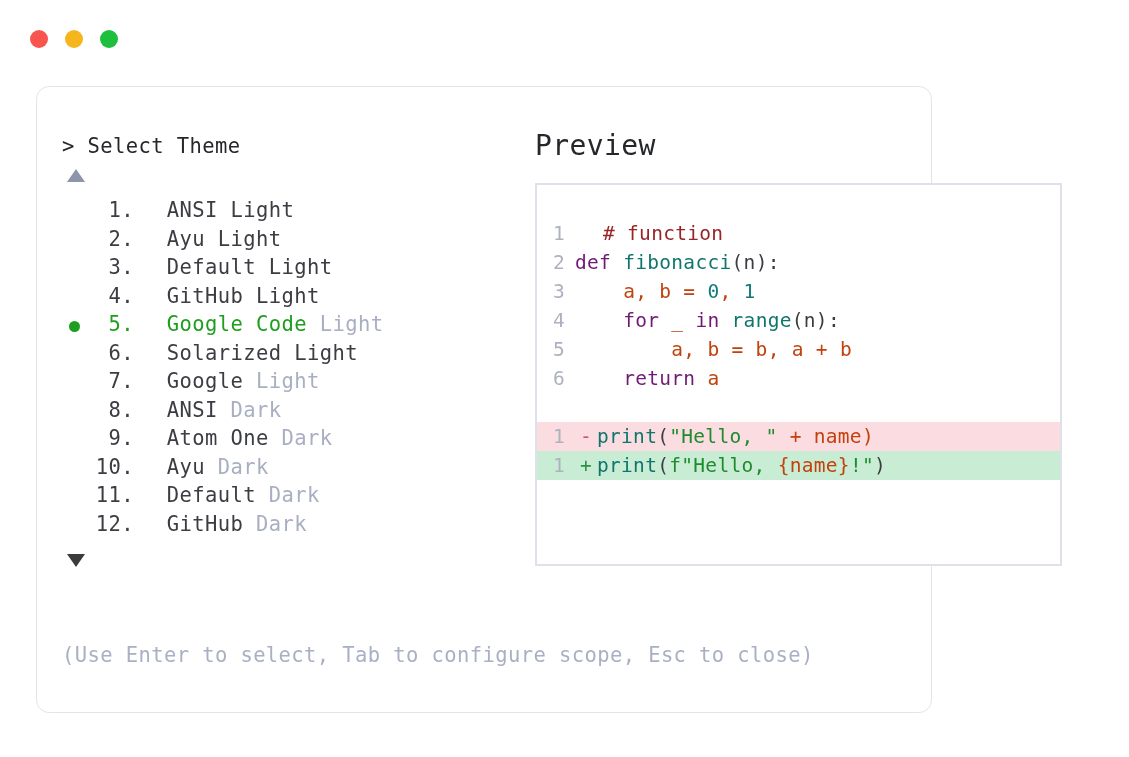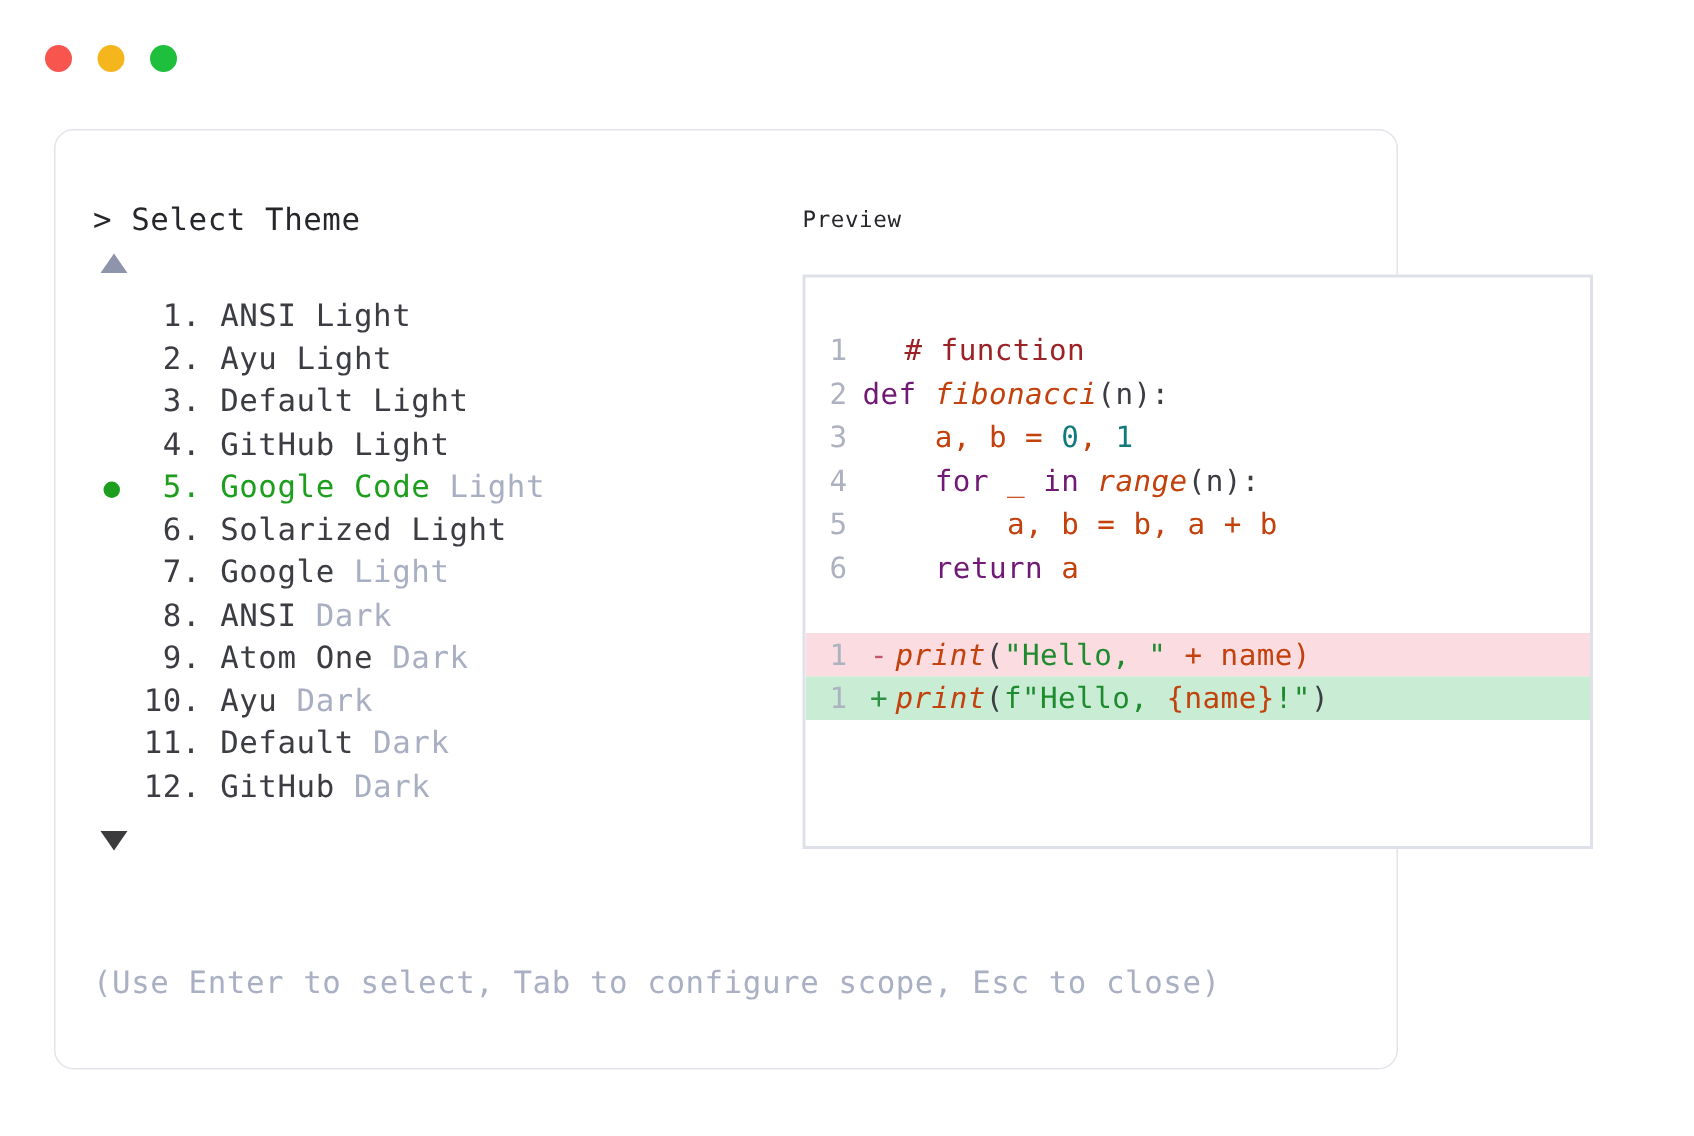--- a/index.html
+++ b/index.html
@@ -117,21 +117,21 @@
   }
   .row-index {
     width: 44px;
     flex: 0 0 44px;
     text-align: right;
     color: #3b3d42;
   }
   .row-dot-sep {
     color: #3b3d42;
   }
-  .row-name   { color: #3b3d42; }
+  .row-name   { color: #3b3d42; margin-left: 20px; }
   .row-variant{ color: #3b3d42; }
 
   .theme-row.selected .row-index,
   .theme-row.selected .row-dot-sep,
   .theme-row.selected .row-name { color: #1e9e1e; }
   .row-variant.muted { color: #a8afc2; }
 
   
   .hint {
     position: absolute;
@@ -144,21 +144,21 @@
   }
 
   
   .right-col {
     position: absolute;
     left: 498px;
     top: 46px;
     width: 530px;
   }
   .preview-label {
-    font-size: 15px;
+    font-size: 28px;
     color: #26272b;
     letter-spacing: 0.4px;
     line-height: 26px;
   }
   .preview-panel {
     margin-top: 24px;
     box-sizing: border-box;
     width: 527px;
     height: 383px;
     border: 2px solid #dfe1ea;
@@ -196,21 +196,21 @@
     flex: 0 0 22px;
     width: 22px;
     text-align: center;
   }
   .diff-del .diff-mark { color: #c2576b; }
   .diff-add .diff-mark { color: #2f9145; }
 
   
   .t-comment { color: #9b2226; margin-left: 28px; }
   .t-keyword { color: #701a75; }
-  .t-func    { color: #c2410c; font-style: italic; }
+  .t-func    { color: #0f766e; }
   .t-num     { color: #117a7a; }
   .t-plain   { color: #c2410c; }
   .t-string  { color: #1e8c2e; }
   .t-punct   { color: #3b3d42; }
 </style>
 </head>
 <body>
 
 <div class="titlebar">
   <span class="dot dot-close"></span>

